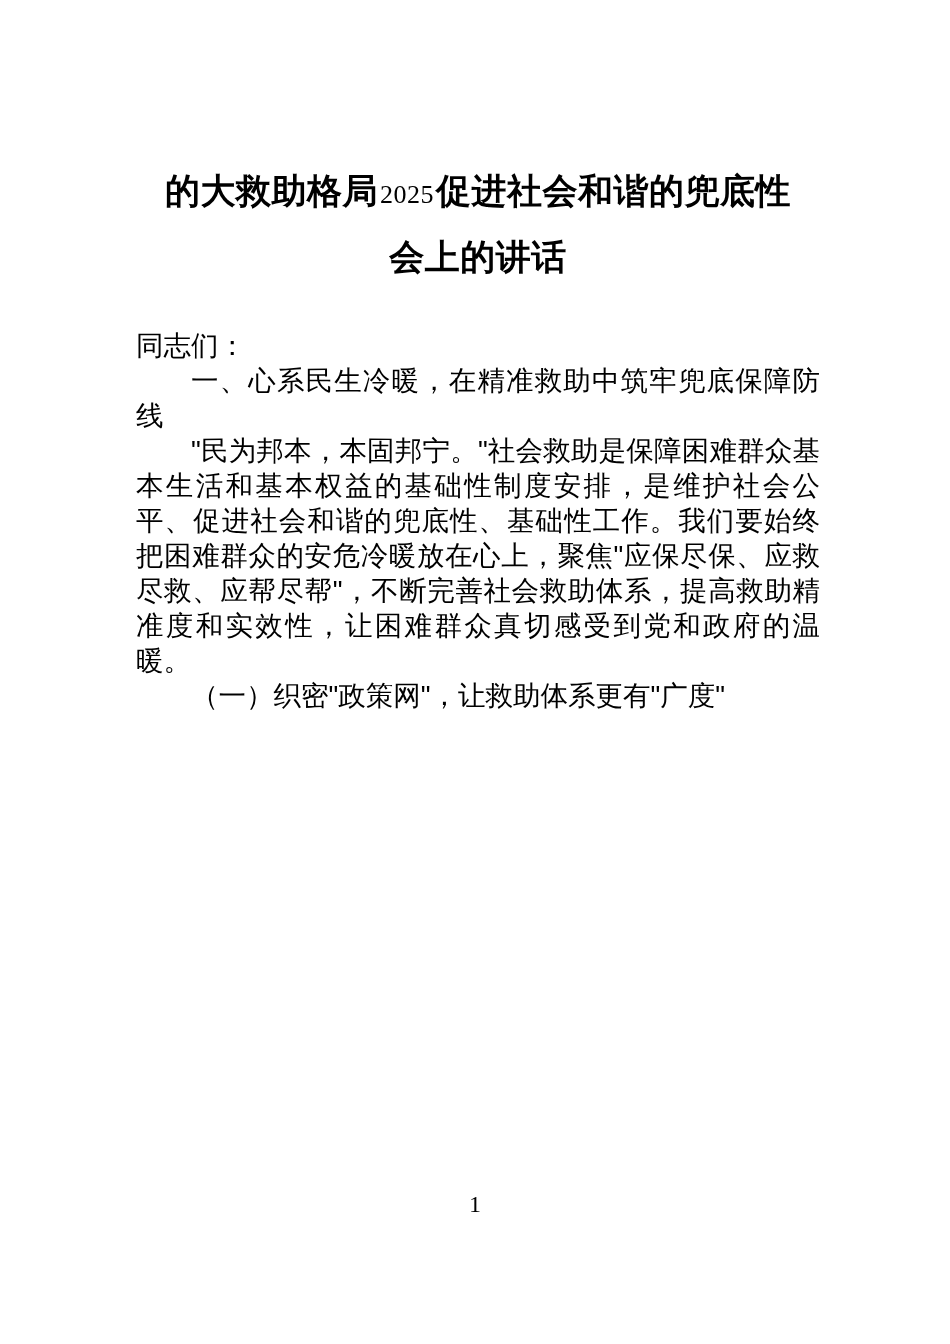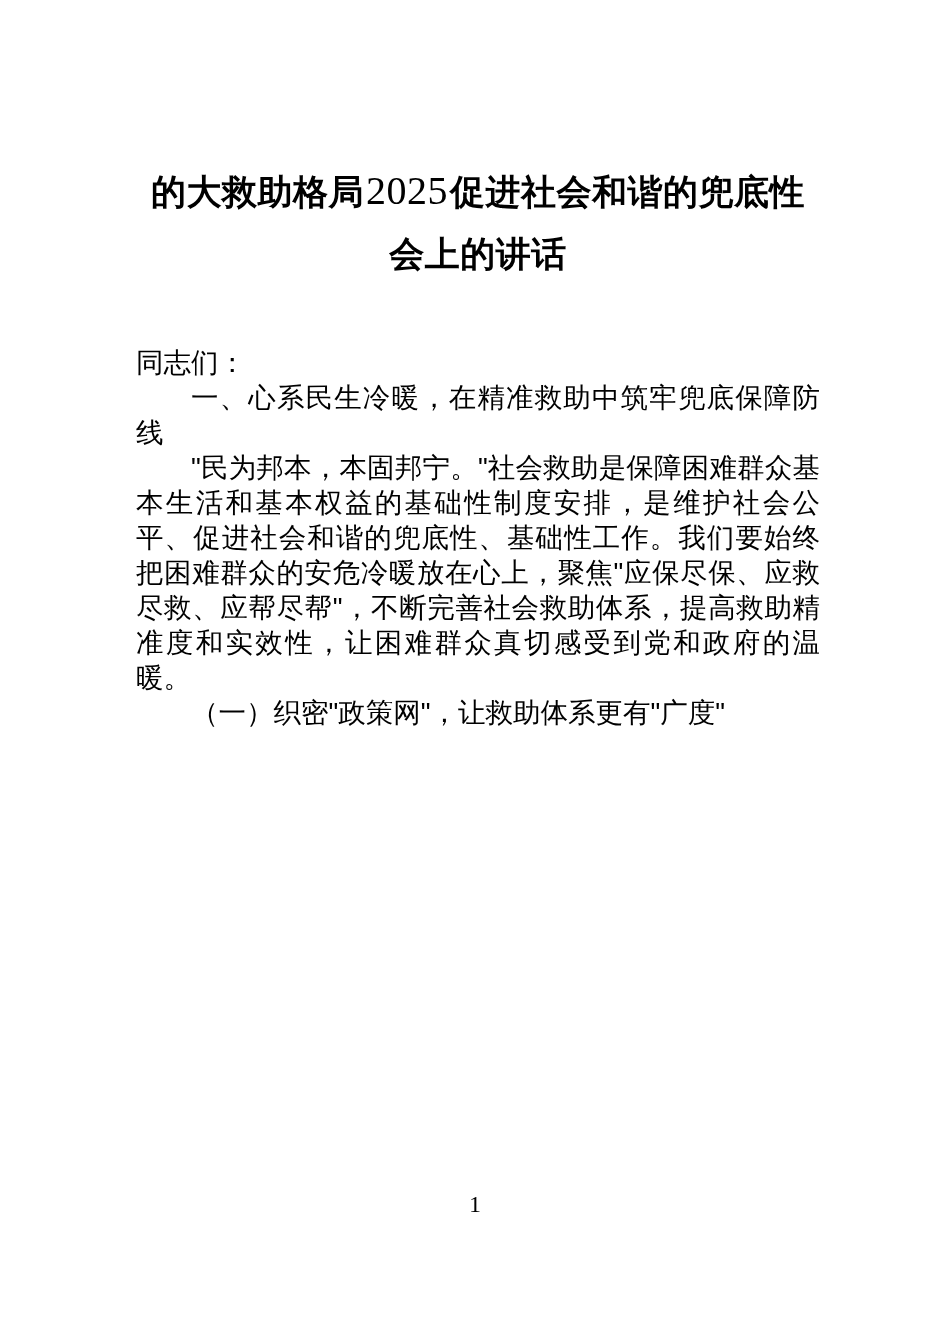--- a/index.html
+++ b/index.html
@@ -38,21 +38,21 @@
     line-height: 62px;
     text-align: center;
     letter-spacing: 0.5px;
     margin: 0;
     padding-top: 160px;
     font-family: "Liberation Sans", "DejaVu Sans", sans-serif;
   }
   .doc-title .num {
     font-family: "Liberation Serif", "DejaVu Serif", serif;
     font-weight: 400;
-    font-size: 40px;
+    font-size: 26px;
     padding: 0 2px;
   }
 
   .title-gap {
     height: 40px;
   }
 
   p.para {
     font-size: 27.5px;
     line-height: 35px;
@@ -61,21 +61,20 @@
     text-justify: inter-ideograph;
     letter-spacing: 0px;
     word-break: break-all;
     font-weight: 400;
   }
   p.para.indent {
     text-indent: 2em;
   }
   p.para.noindent {
     text-indent: 0;
-    margin-top: 20px;
   }
 
   .page-number {
     position: absolute;
     left: 0;
     right: 0;
     top: 1190px;
     text-align: center;
     font-family: "Liberation Serif", "DejaVu Serif", serif;
     font-size: 24px;

